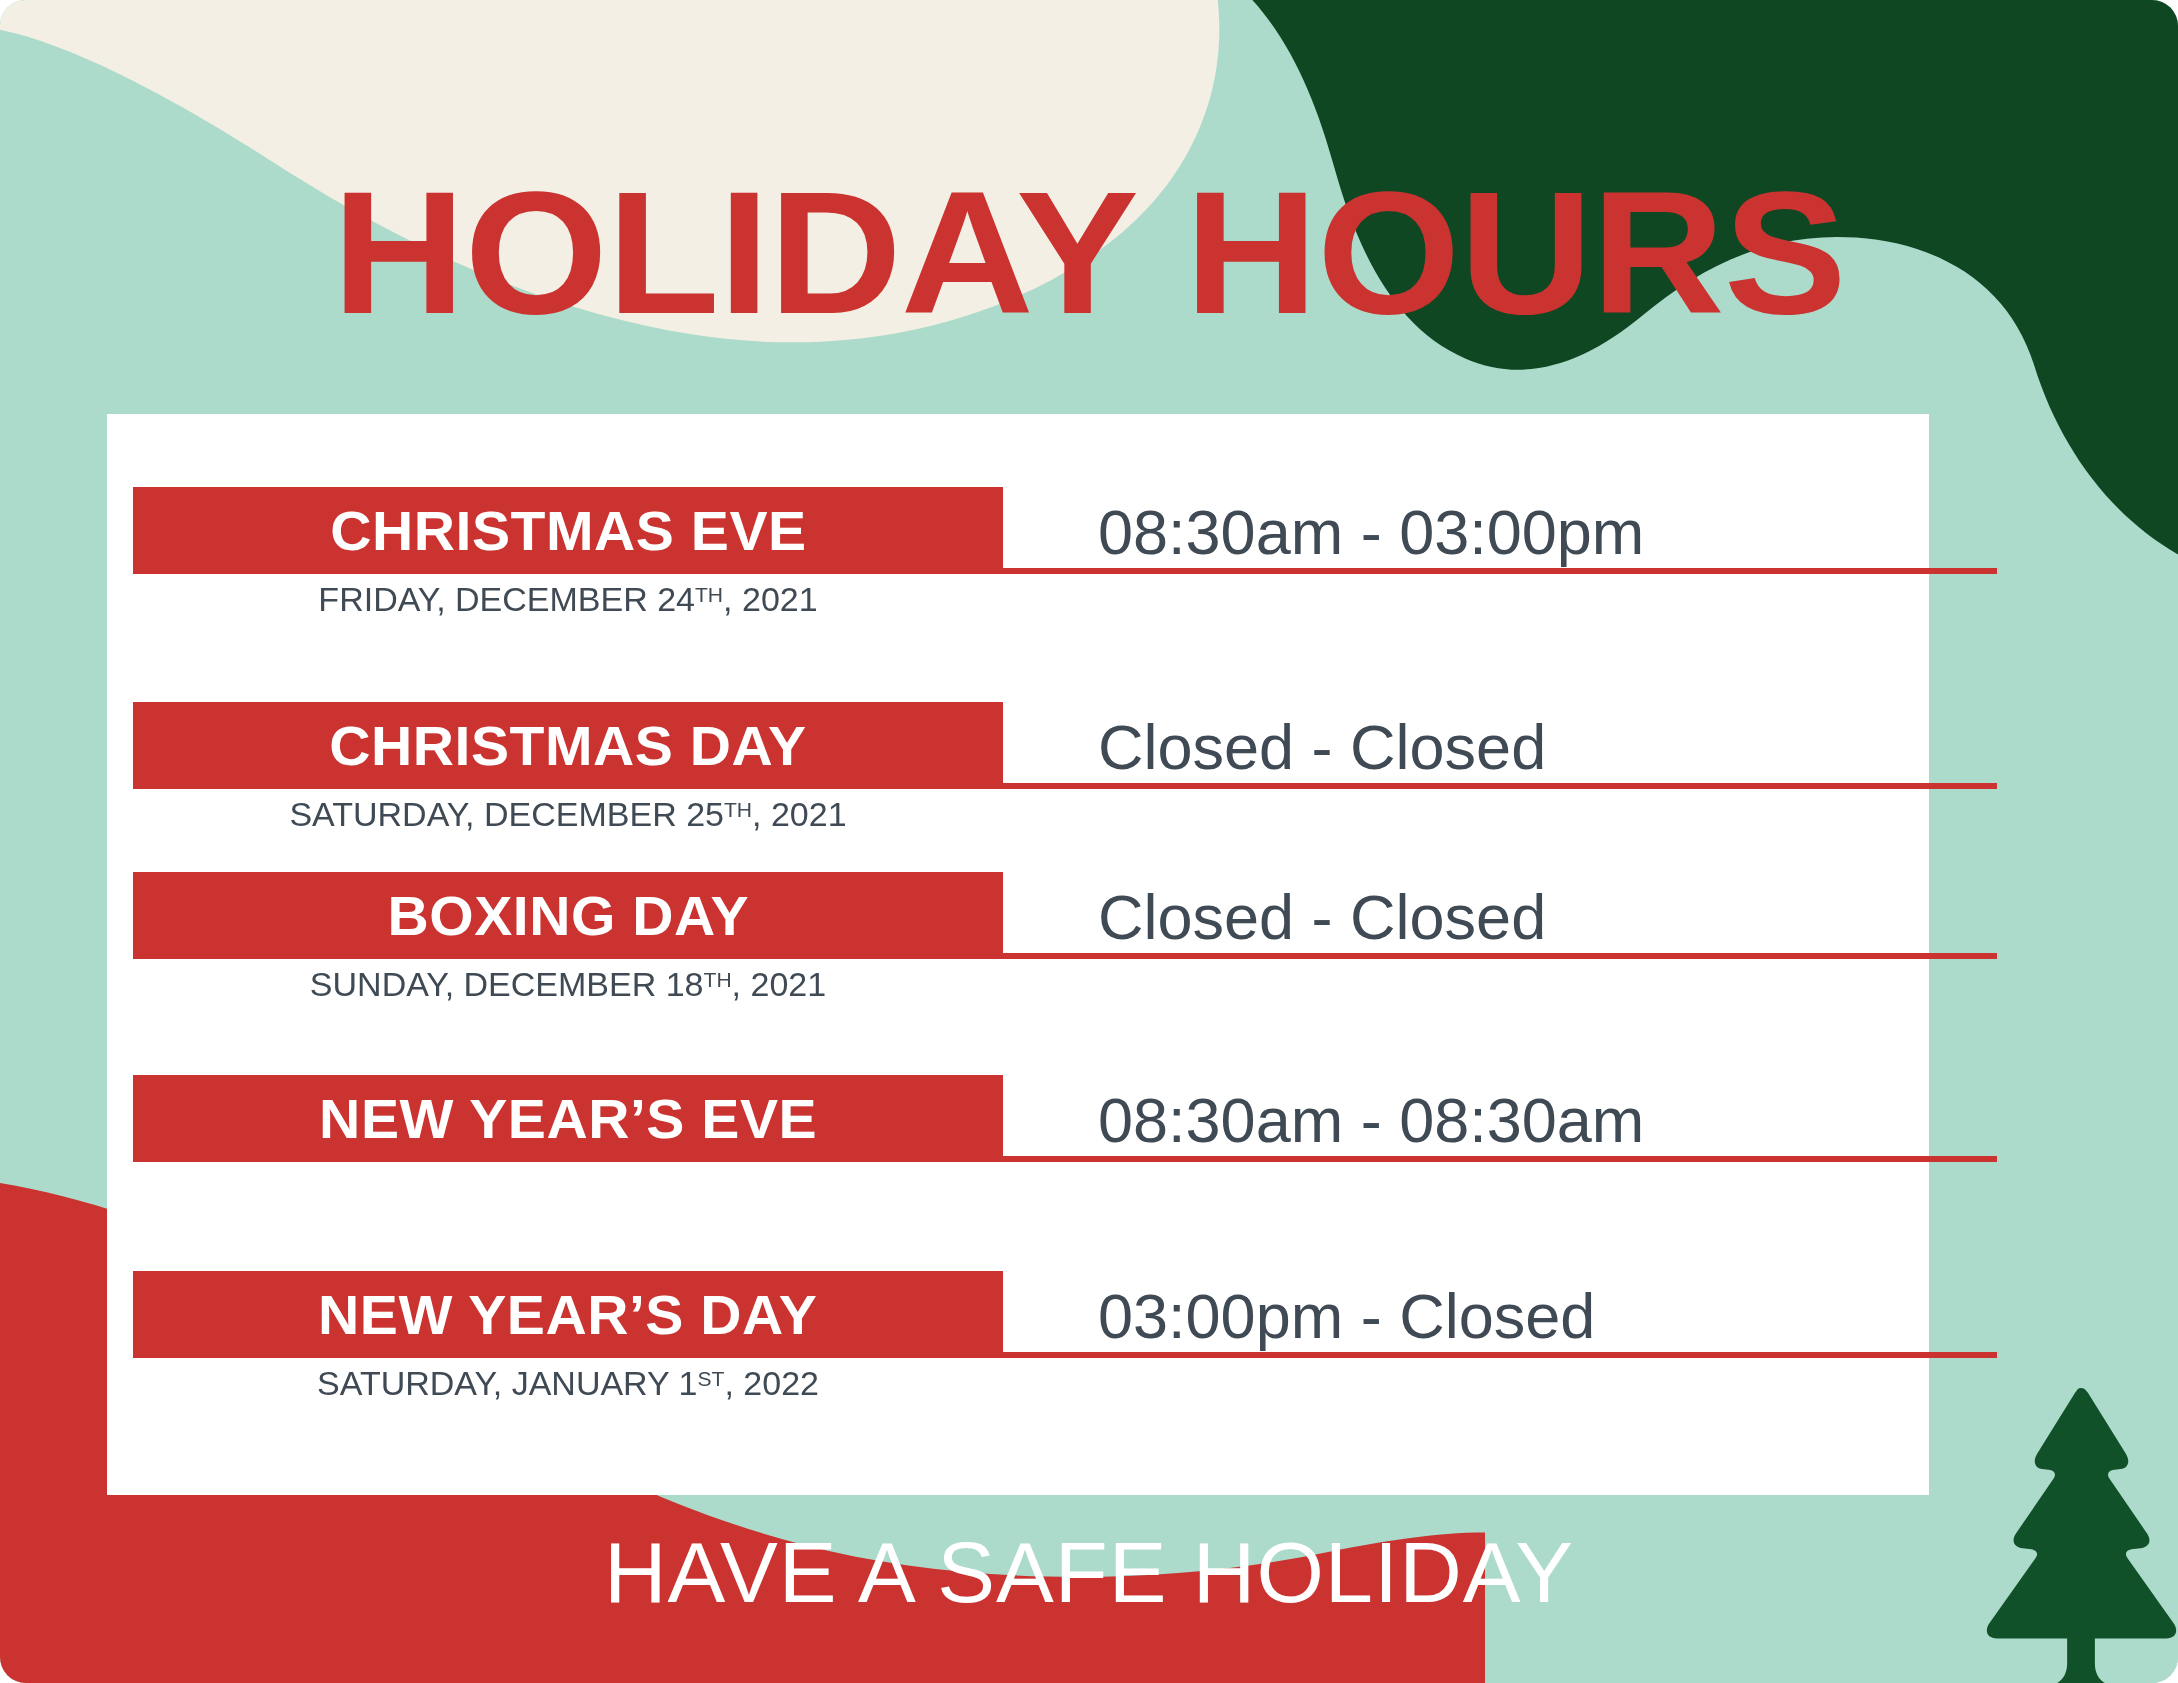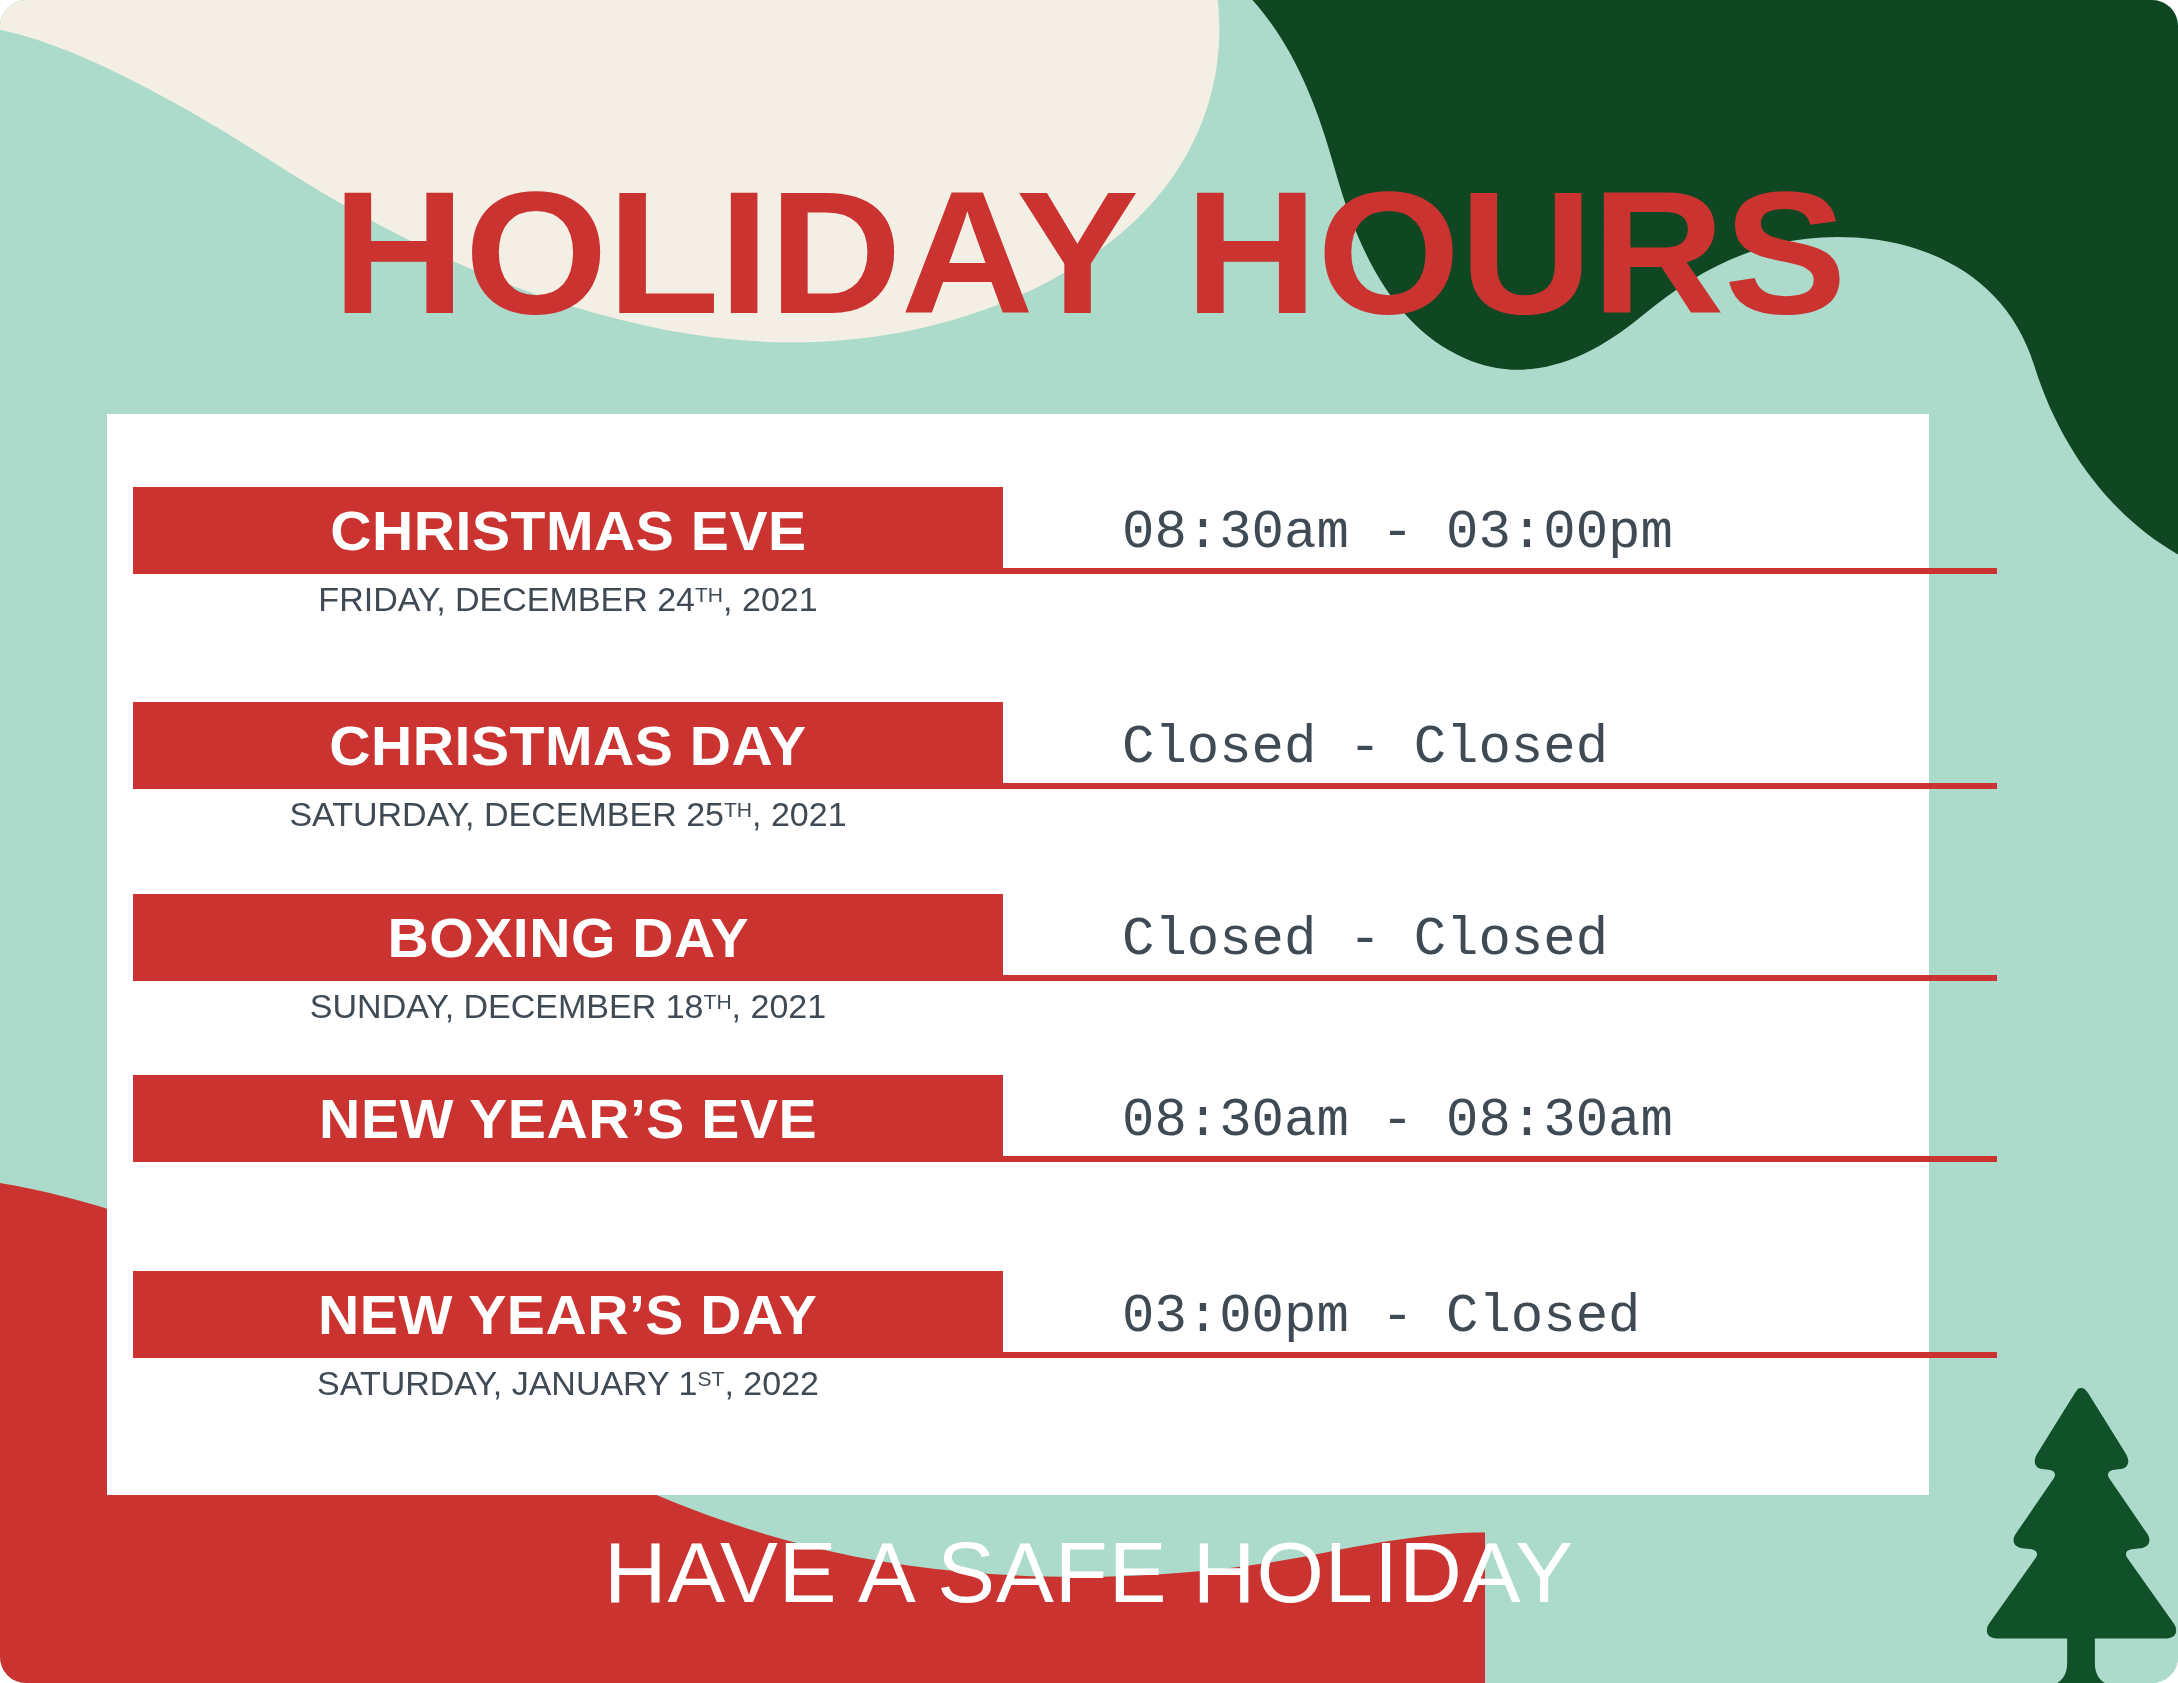--- a/index.html
+++ b/index.html
@@ -55,21 +55,21 @@
 
   
   .row {
     position: absolute;
     left: 0;
     width: 1982px;
     height: 194px;
   }
   .row-0 { top: 73px; }
   .row-1 { top: 264px; margin-top: 24px; }
-  .row-2 { top: 480px; }
+  .row-2 { top: 458px; }
   .row-3 { top: 661px; }
   .row-4 { top: 857px; }
 
   .name-band {
     position: absolute;
     left: 26px;
     top: 0;
     width: 870px;
     height: 87px;
     background: #cb3330;
@@ -109,25 +109,25 @@
 
   .hours {
     position: absolute;
     left: 896px;
     top: -6px;
     width: 990px;
     height: 103px;
     display: flex;
     align-items: center;
     color: #3f4a54;
-    font-family: Liberation Mono, monospace;
-    font-size: 54px;
-    line-height: 1;
-    white-space: nowrap;
-    padding-left: 119px;
+    font-family: Liberation Sans, sans-serif;
+    font-size: 63px;
+    line-height: 1;
+    white-space: nowrap;
+    padding-left: 95px;
     box-sizing: border-box;
   }
 
   .rule {
     position: absolute;
     left: 896px;
     top: 81px;
     width: 994px;
     height: 6px;
     background: #cb3330;

